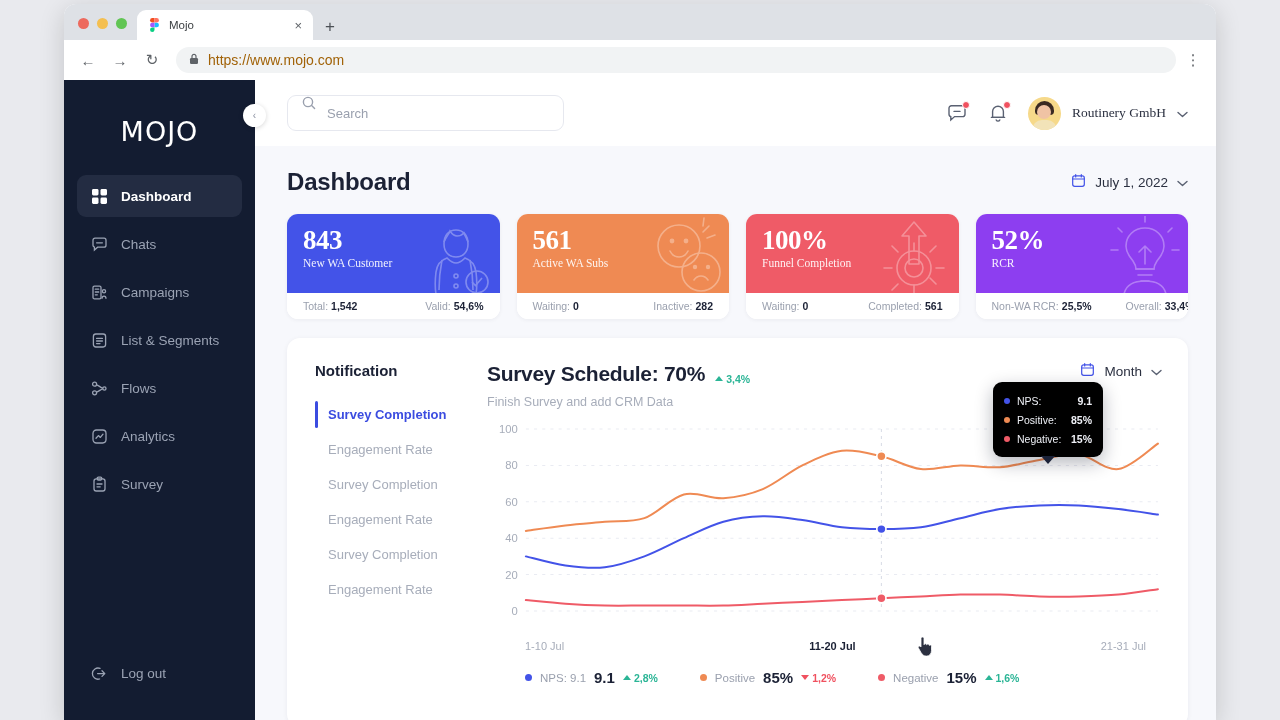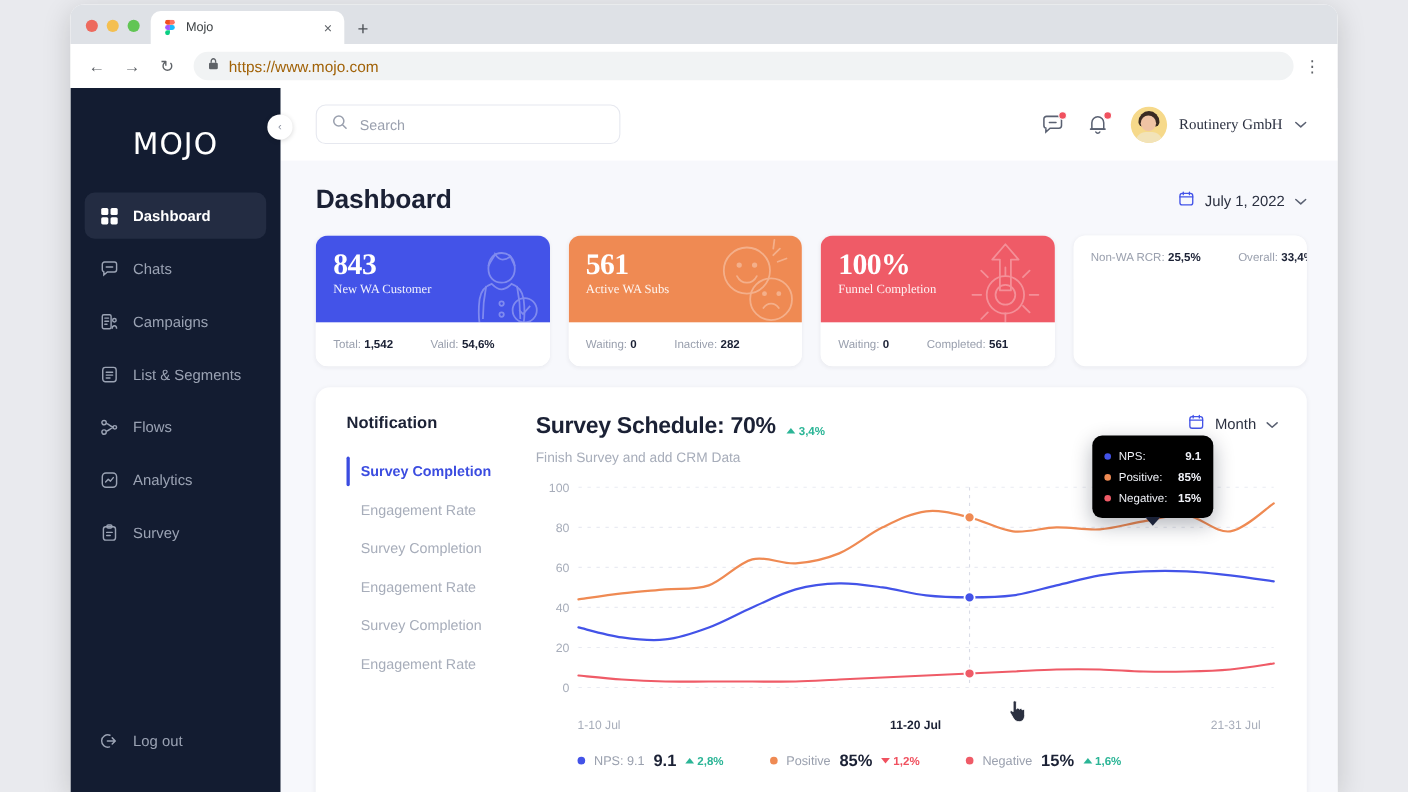--- a/index.html
+++ b/index.html
@@ -93,21 +93,21 @@
   }
 
   
   .main { flex: 1; display: flex; flex-direction: column; min-width: 0; }
   .topbar {
     height: 66px; background: #ffffff; display: flex;
     align-items: center; padding: 0 28px 0 32px; gap: 16px;
   }
   .search {
     width: 277px; height: 36px; border: 1px solid #e6e8ef; border-radius: 9px;
-    display: flex; align-items: center; gap: 11px; padding: 0 14px;
+    display: flex; gap: 11px; padding: 0 14px;
   }
   .search input {
     border: none; outline: none; font-size: 13px; color: #2b3040;
     font-family: "Liberation Sans", sans-serif; width: 100%; background: transparent;
   }
   .search input::placeholder { color: #9aa0ae; }
   .topbar-right { margin-left: auto; display: flex; align-items: center; gap: 19px; }
   .icon-badge { position: relative; width: 22px; height: 22px; }
   .badge-dot {
     position: absolute; top: -1px; right: -2px;
@@ -145,22 +145,22 @@
   .cards { display: flex; gap: 17px; }
   .card {
     flex: 1; background: #fff; border-radius: 11px;
     box-shadow: 0 1px 4px rgba(26,32,56,0.06); overflow: hidden;
   }
   .card-top { height: 79px; padding: 12px 16px; position: relative; overflow: hidden; font-family: Liberation Serif, serif; }
   .card-value { font-size: 27px; font-weight: 700; color: #fff; line-height: 1.05; letter-spacing: -0.5px; }
   .card-label { font-size: 11.5px; color: rgba(255,255,255,0.92); margin-top: 3px; }
   .card-art { position: absolute; right: 6px; top: 2px; opacity: 0.32; }
   .card-bottom {
-    height: 40px; display: flex; align-items: center; gap: 34px;
-    padding: 0 16px; background: #fff;
+    height: 26px; display: flex; align-items: center; gap: 34px;
+    padding: 0 16px; background: #fff; justify-content: space-between;
   }
   .kv { font-size: 10.5px; color: #9aa0ae; white-space: nowrap; }
   .kv b { color: #1b2135; font-weight: 700; margin-left: 3px; }
 
   
   .panel {
     margin-top: 19px; background: #fff; border-radius: 13px;
     box-shadow: 0 1px 5px rgba(26,32,56,0.06);
     height: 389px; display: flex; padding: 24px 0 0 0; position: relative;
   }
@@ -479,20 +479,33 @@
                 </svg>
               </span>
             </div>
             <div class="card-bottom">
               <span class="kv"><span>Waiting:</span><b>0</b></span>
               <span class="kv"><span>Completed:</span><b>561</b></span>
             </div>
           </div>
 
           <div class="card">
+            <div class="card-top" style="background:#8d3ef0">
+              <div class="card-value">52%</div>
+              <div class="card-label">RCR</div>
+              <span class="card-art">
+                <svg width="74" height="78" viewBox="0 0 74 78" fill="none" stroke="#fff" stroke-width="1.6">
+                  <path d="M37 12c-11 0-19 8-19 18 0 7 4 11 7 15 2 3 3 5 3 8h18c0-3 1-5 3-8 3-4 7-8 7-15 0-10-8-18-19-18z"></path>
+                  <path d="M28 53h18M30 59h14M33 65h8" stroke-linecap="round"></path>
+                  <path d="M37 30v18M31 36l6-6 6 6" stroke-linecap="round" stroke-linejoin="round"></path>
+                  <path d="M37 6V0M14 16l-4-4M60 16l4-4M10 34H3M71 34h-7" stroke-linecap="round"></path>
+                  <path d="M16 78c2-9 9-13 21-13s19 4 21 13"></path>
+                </svg>
+              </span>
+            </div>
             <div class="card-bottom">
               <span class="kv"><span>Non-WA RCR:</span><b>25,5%</b></span>
               <span class="kv"><span>Overall:</span><b>33,4%</b></span>
             </div>
           </div>
         </div>
 
         <div class="panel">
 
           <div class="notif">

